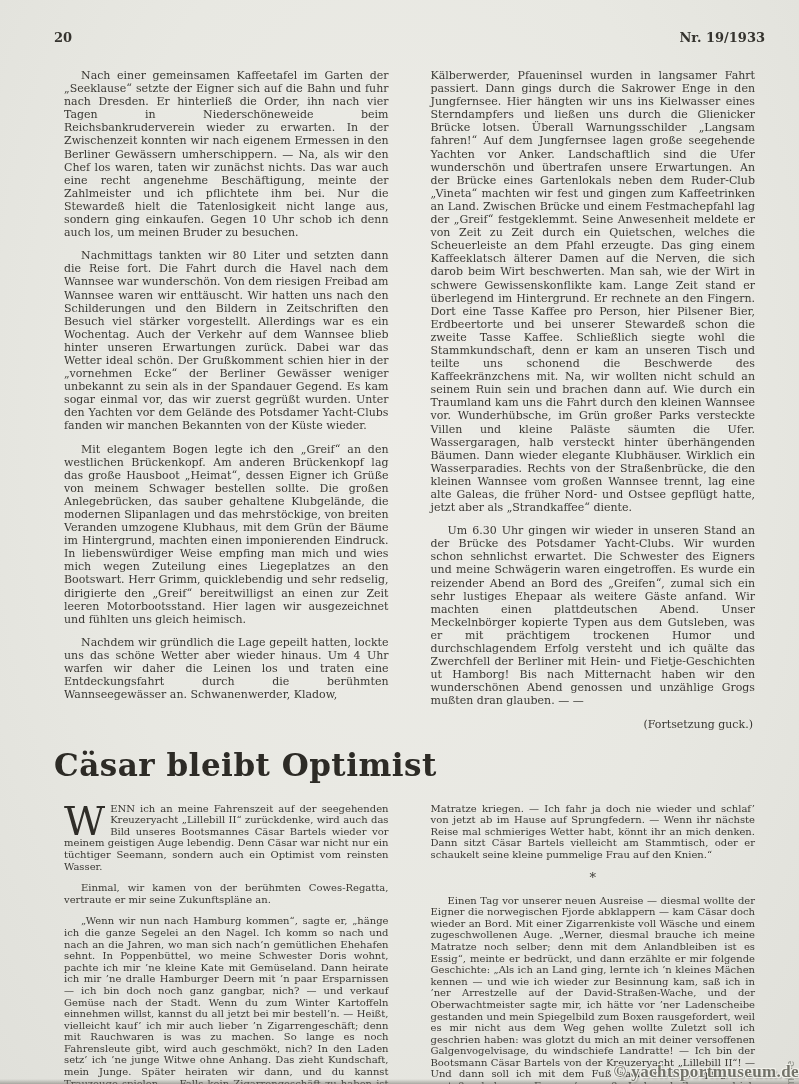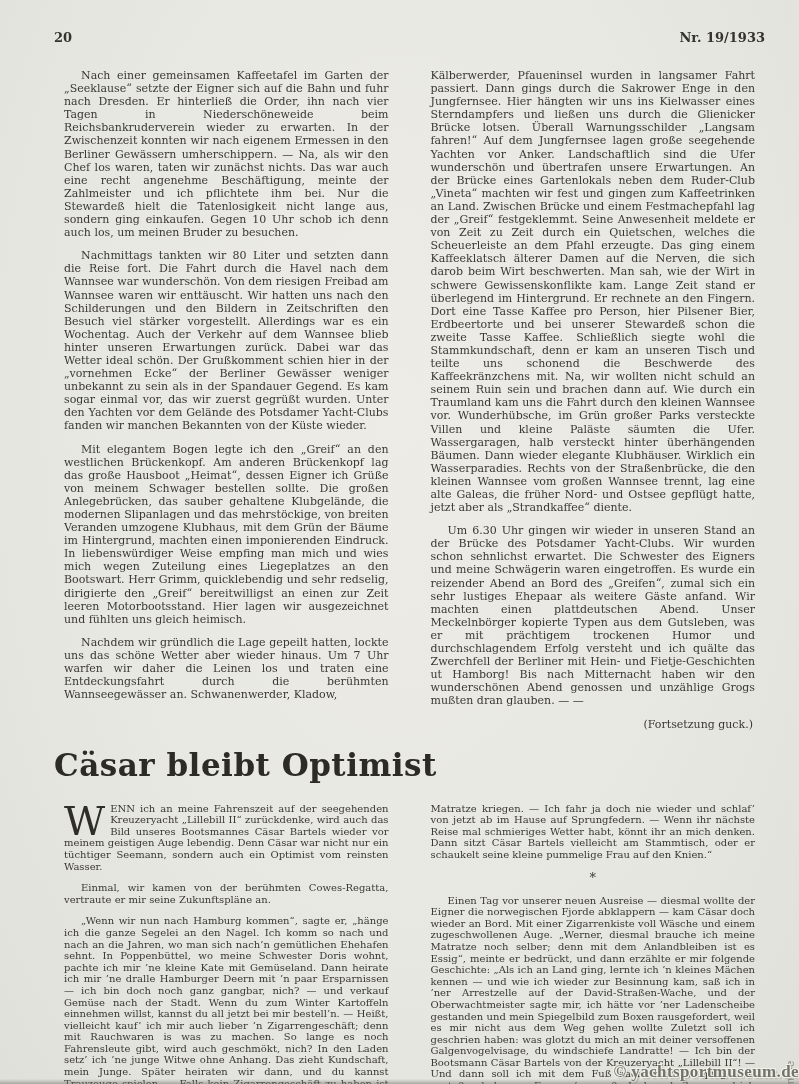--- a/index.html
+++ b/index.html
@@ -90,21 +90,21 @@
   </div>
 
   <div class="content">
 
     <section class="a1">
       <div class="cols">
         <div class="col">
           <p>Nach einer gemeinsamen Kaffeetafel im Garten der „Seeklause“ setzte der Eigner sich auf die Bahn und fuhr nach Dresden. Er hinterließ die Order, ihn nach vier Tagen in Niederschöneweide beim Reichsbankruderverein wieder zu erwarten. In der Zwischenzeit konnten wir nach eigenem Ermessen in den Berliner Gewässern umherschippern. — Na, als wir den Chef los waren, taten wir zunächst nichts. Das war auch eine recht angenehme Beschäftigung, meinte der Zahlmeister und ich pflichtete ihm bei. Nur die Stewardeß hielt die Tatenlosigkeit nicht lange aus, sondern ging einkaufen. Gegen 10 Uhr schob ich denn auch los, um meinen Bruder zu besuchen.</p>
           <p>Nachmittags tankten wir 80 Liter und setzten dann die Reise fort. Die Fahrt durch die Havel nach dem Wannsee war wunderschön. Von dem riesigen Freibad am Wannsee waren wir enttäuscht. Wir hatten uns nach den Schilderungen und den Bildern in Zeitschriften den Besuch viel stärker vorgestellt. Allerdings war es ein Wochentag. Auch der Verkehr auf dem Wannsee blieb hinter unseren Erwartungen zurück. Dabei war das Wetter ideal schön. Der Grußkomment schien hier in der „vornehmen Ecke“ der Berliner Gewässer weniger unbekannt zu sein als in der Spandauer Gegend. Es kam sogar einmal vor, das wir zuerst gegrüßt wurden. Unter den Yachten vor dem Gelände des Potsdamer Yacht-Clubs fanden wir manchen Bekannten von der Küste wieder.</p>
           <p>Mit elegantem Bogen legte ich den „Greif“ an den westlichen Brückenkopf. Am anderen Brückenkopf lag das große Hausboot „Heimat“, dessen Eigner ich Grüße von meinem Schwager bestellen sollte. Die großen Anlegebrücken, das sauber gehaltene Klubgelände, die modernen Slipanlagen und das mehrstöckige, von breiten Veranden umzogene Klubhaus, mit dem Grün der Bäume im Hintergrund, machten einen imponierenden Eindruck. In liebenswürdiger Weise empfing man mich und wies mich wegen Zuteilung eines Liegeplatzes an den Bootswart. Herr Grimm, quicklebendig und sehr redselig, dirigierte den „Greif“ bereitwilligst an einen zur Zeit leeren Motorbootsstand. Hier lagen wir ausgezeichnet und fühlten uns gleich heimisch.</p>
-          <p>Nachdem wir gründlich die Lage gepeilt hatten, lockte uns das schöne Wetter aber wieder hinaus. Um 7 Uhr warfen wir daher die Leinen los und traten eine Entdeckungsfahrt durch die berühmten Wannseegewässer an. Schwanenwerder, Kladow,</p>
+          <p>Nachdem wir gründlich die Lage gepeilt hatten, lockte uns das schöne Wetter aber wieder hinaus. Um 4 Uhr warfen wir daher die Leinen los und traten eine Entdeckungsfahrt durch die berühmten Wannseegewässer an. Schwanenwerder, Kladow,</p>
         </div>
         <div class="col">
           <p class="cont">Kälberwerder, Pfaueninsel wurden in langsamer Fahrt passiert. Dann gings durch die Sakrower Enge in den Jungfernsee. Hier hängten wir uns ins Kielwasser eines Sterndampfers und ließen uns durch die Glienicker Brücke lotsen. Überall Warnungsschilder „Langsam fahren!“ Auf dem Jungfernsee lagen große seegehende Yachten vor Anker. Landschaftlich sind die Ufer wunderschön und übertrafen unsere Erwartungen. An der Brücke eines Gartenlokals neben dem Ruder-Club „Vineta“ machten wir fest und gingen zum Kaffeetrinken an Land. Zwischen Brücke und einem Festmachepfahl lag der „Greif“ festgeklemmt. Seine Anwesenheit meldete er von Zeit zu Zeit durch ein Quietschen, welches die Scheuerleiste an dem Pfahl erzeugte. Das ging einem Kaffeeklatsch älterer Damen auf die Nerven, die sich darob beim Wirt beschwerten. Man sah, wie der Wirt in schwere Gewissenskonflikte kam. Lange Zeit stand er überlegend im Hintergrund. Er rechnete an den Fingern. Dort eine Tasse Kaffee pro Person, hier Pilsener Bier, Erdbeertorte und bei unserer Stewardeß schon die zweite Tasse Kaffee. Schließlich siegte wohl die Stammkundschaft, denn er kam an unseren Tisch und teilte uns schonend die Beschwerde des Kaffeekränzchens mit. Na, wir wollten nicht schuld an seinem Ruin sein und brachen dann auf. Wie durch ein Traumland kam uns die Fahrt durch den kleinen Wannsee vor. Wunderhübsche, im Grün großer Parks versteckte Villen und kleine Paläste säumten die Ufer. Wassergaragen, halb versteckt hinter überhängenden Bäumen. Dann wieder elegante Klubhäuser. Wirklich ein Wasserparadies. Rechts von der Straßenbrücke, die den kleinen Wannsee vom großen Wannsee trennt, lag eine alte Galeas, die früher Nord- und Ostsee gepflügt hatte, jetzt aber als „Strandkaffee“ diente.</p>
           <p>Um 6.30 Uhr gingen wir wieder in unseren Stand an der Brücke des Potsdamer Yacht-Clubs. Wir wurden schon sehnlichst erwartet. Die Schwester des Eigners und meine Schwägerin waren eingetroffen. Es wurde ein reizender Abend an Bord des „Greifen“, zumal sich ein sehr lustiges Ehepaar als weitere Gäste anfand. Wir machten einen plattdeutschen Abend. Unser Meckelnbörger kopierte Typen aus dem Gutsleben, was er mit prächtigem trockenen Humor und durchschlagendem Erfolg versteht und ich quälte das Zwerchfell der Berliner mit Hein- und Fietje-Geschichten ut Hamborg! Bis nach Mitternacht haben wir den wunderschönen Abend genossen und unzählige Grogs mußten dran glauben. — —</p>
           <div class="fortsetzung">(Fortsetzung guck.)</div>
         </div>
       </div>
     </section>
 
     <section>

